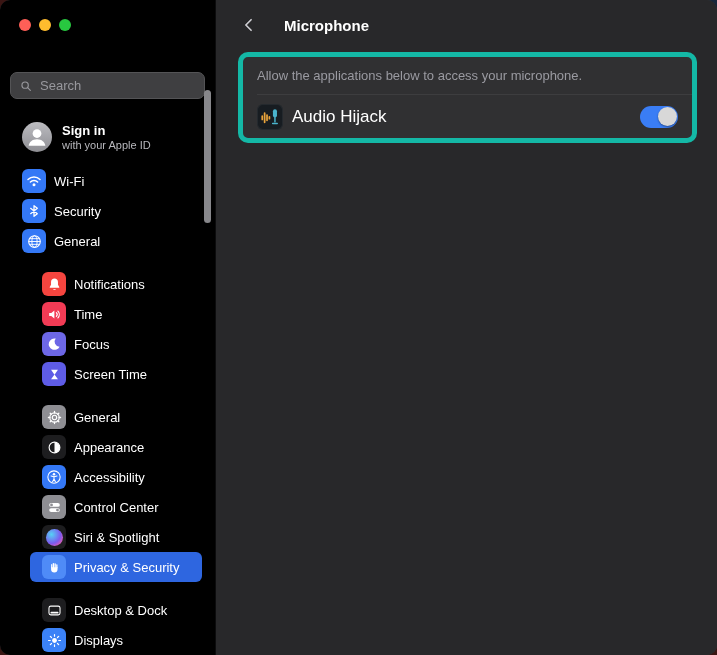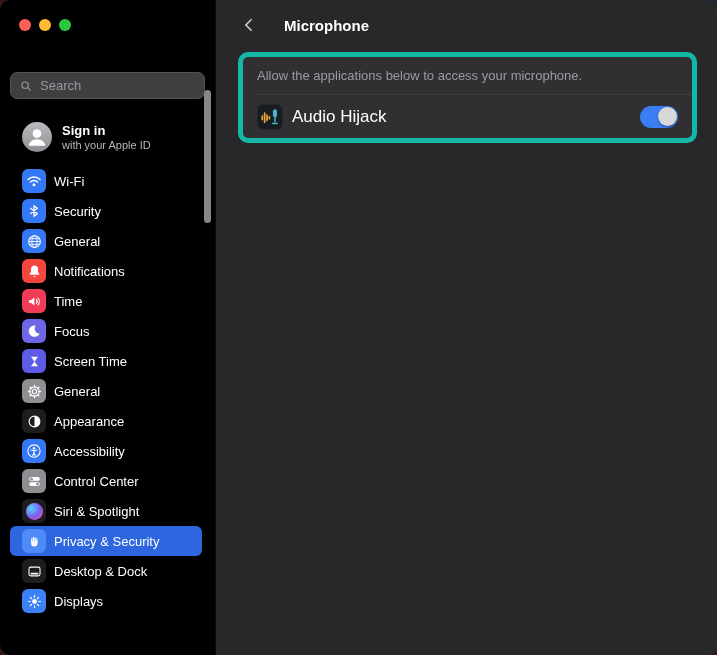--- a/index.html
+++ b/index.html
@@ -34,21 +34,21 @@
     font-size:13px;width:100%;font-family:inherit;
   }
   .searchbox input::placeholder{color:#98989d;}
   .profile{margin:13px 10px 0 10px;height:40px;display:flex;align-items:flex-end;padding-left:12px;border-radius:6px;}
   .avatar{width:30px;height:30px;border-radius:50%;background:linear-gradient(#bcbcc0,#8e8e93);overflow:hidden;flex:0 0 auto;}
   .ptext{margin-left:10px;line-height:1.15;}
   .pname{color:#fff;font-size:13px;font-weight:700;}
   .psub{color:#b8b8bd;font-size:11px;}
   .navlist{padding-top:14px;}
   .group{margin-top:0;}
-  .group + .group{}
+  .group + .group{margin-top:13px;padding-left:20px;}
   .item{
     height:30px;margin:0 13px 0 10px;border-radius:6px;
     display:flex;align-items:center;padding-left:12px;cursor:default;
   }
   .item.selected{background:#2e66e0;}
   .ic{
     width:24px;height:24px;border-radius:6px;flex:0 0 auto;
     display:flex;align-items:center;justify-content:center;
   }
   .ic svg{display:block;}

